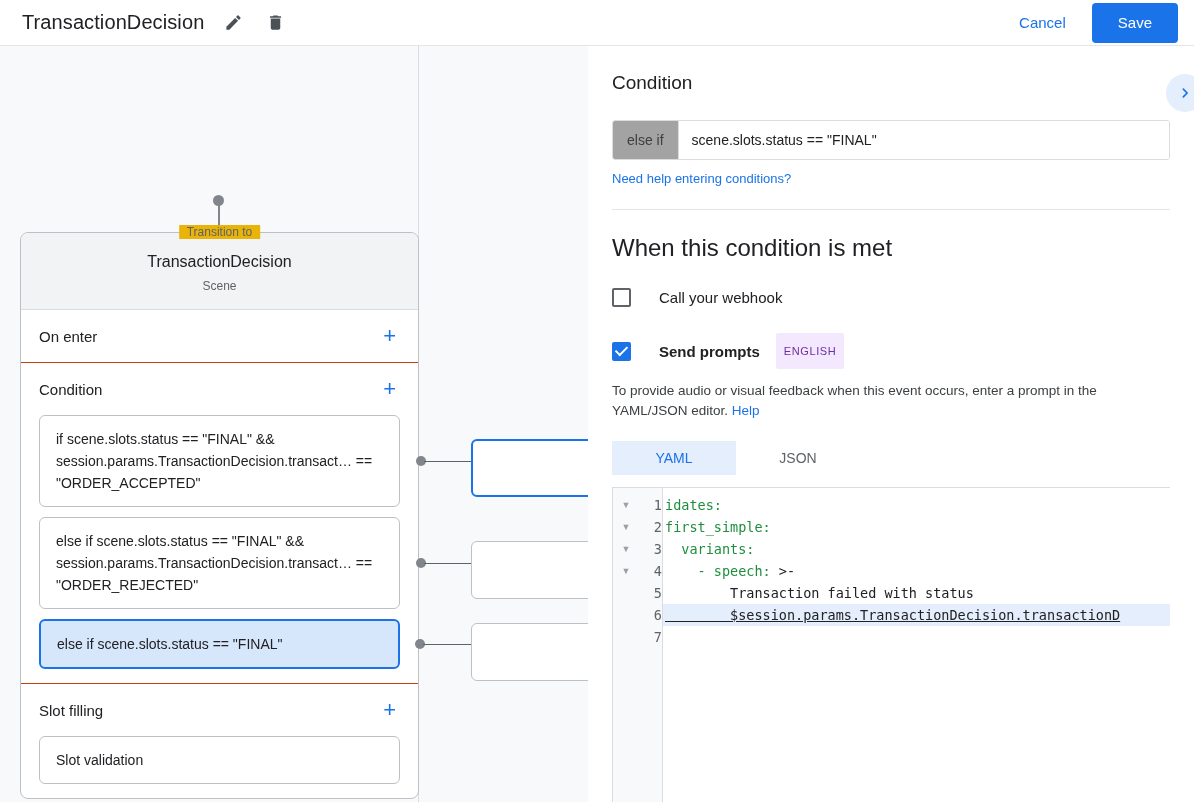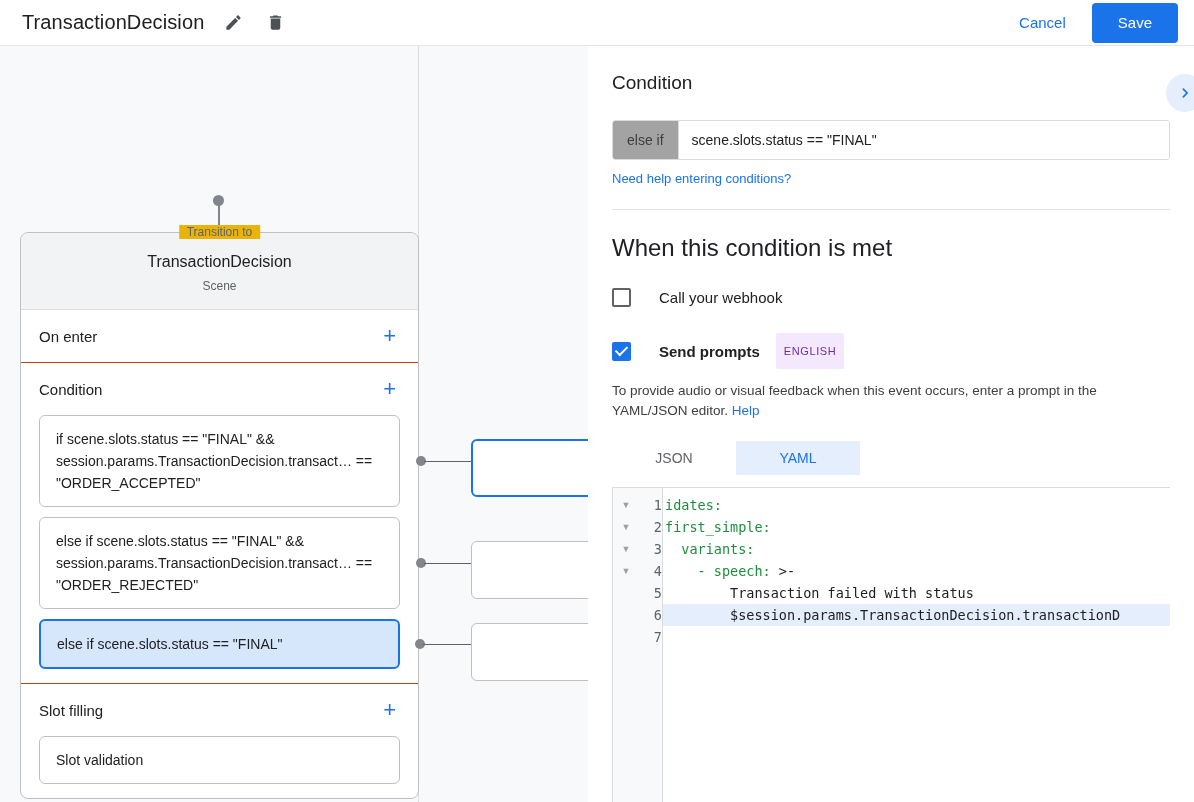--- a/index.html
+++ b/index.html
@@ -235,21 +235,21 @@
     font-family: "DejaVu Sans Mono", monospace;
   }
   .code-area {
     flex: 1; padding-top: 6px; overflow: hidden; position: relative;
   }
   .code-line {
     height: 22px; line-height: 22px; white-space: pre;
     font-family: "DejaVu Sans Mono", monospace; font-size: 13.5px;
     color: #202124; padding-left: 2px;
   }
-  .code-line.hl { background: #e4eefc; }
+  .code-line.hl { background: #e4eefc; text-decoration: underline; }
   .tok-key { color: #1e8e3e; }
   .tok-plain { color: #202124; }
 </style>
 </head>
 <body>
 
 <div id="root">
 
   <div class="topbar">
     <div class="topbar-title">TransactionDecision</div>
@@ -359,22 +359,22 @@
         <div class="checkbox checked" id="cb-prompts"></div>
         <span class="check-label bold">Send prompts</span>
         <span class="lang-badge">ENGLISH</span>
       </div>
 
       <div class="help-text">
         <span>To provide audio or visual feedback when this event occurs, enter a prompt in the YAML/JSON editor. </span><a>Help</a>
       </div>
 
       <div class="tabs">
+        <button class="tab active">YAML</button>
         <button class="tab">JSON</button>
-        <button class="tab active">YAML</button>
       </div>
 
       <div class="editor">
         <div class="gutter-fold" id="gutter-fold">
             <div class="fold-arrow">▼</div>
             <div class="fold-arrow">▼</div>
             <div class="fold-arrow">▼</div>
             <div class="fold-arrow">▼</div>
             <div class="fold-arrow"></div>
             <div class="fold-arrow"></div>

